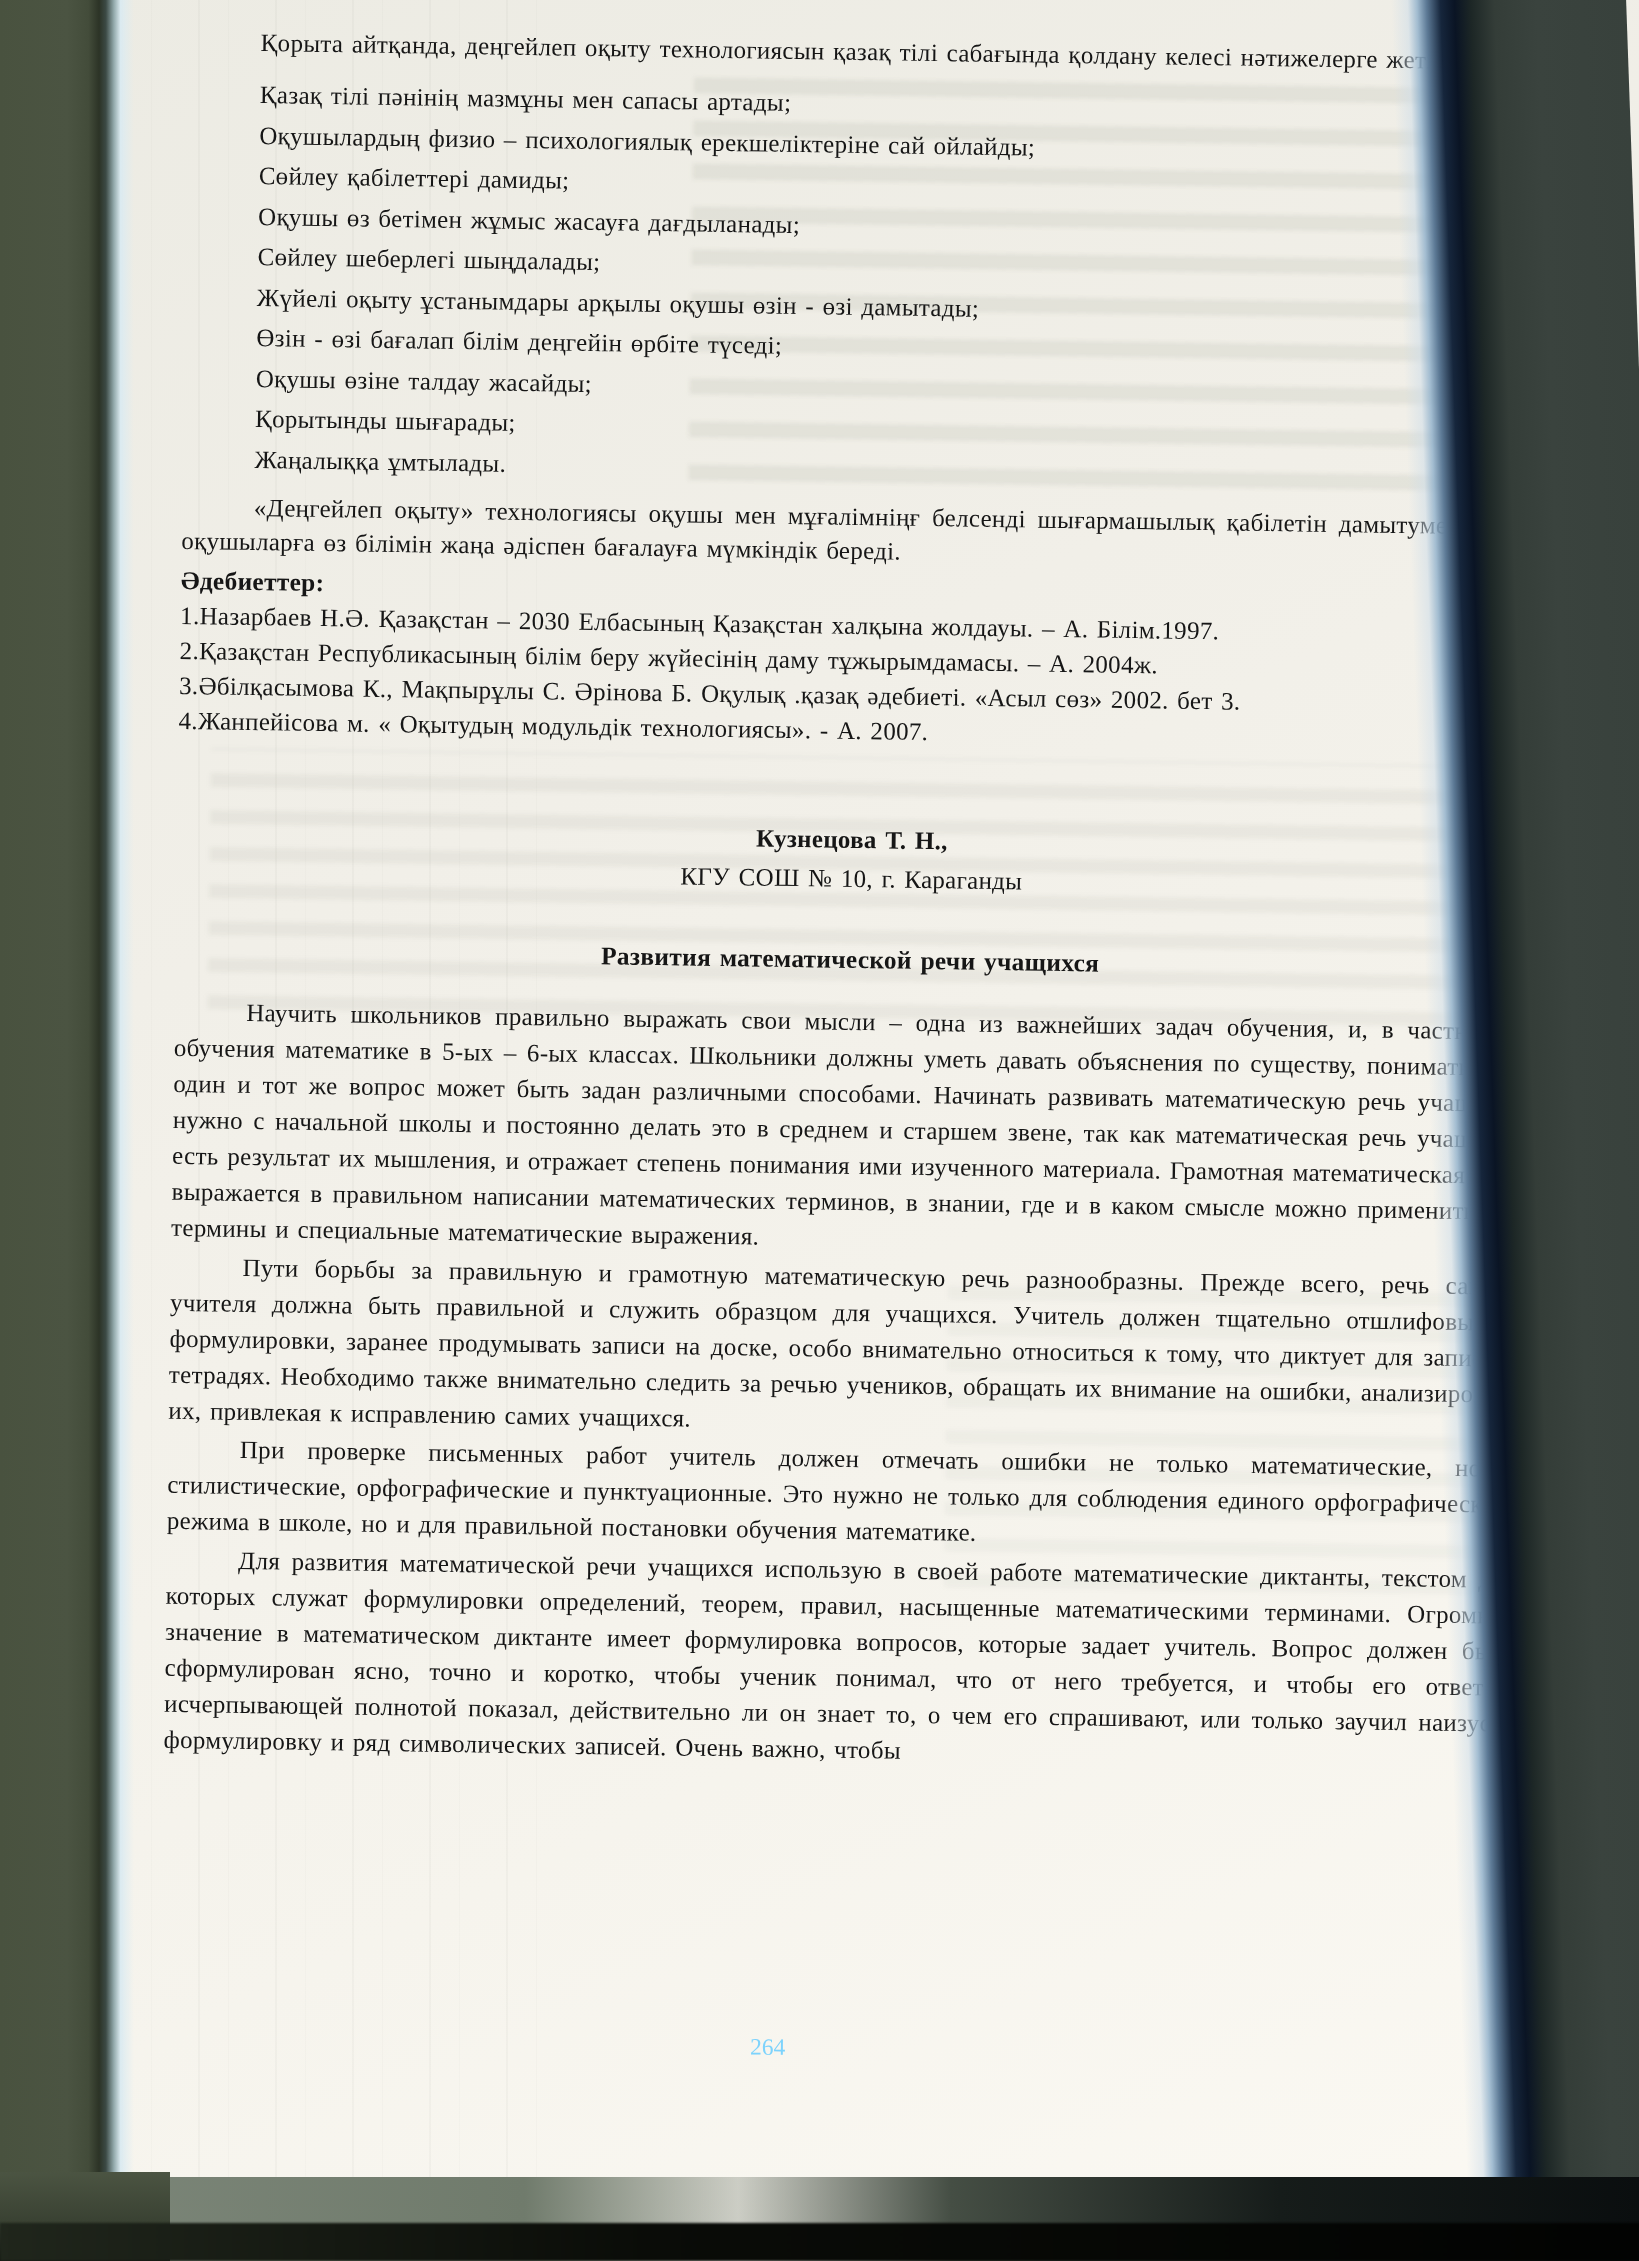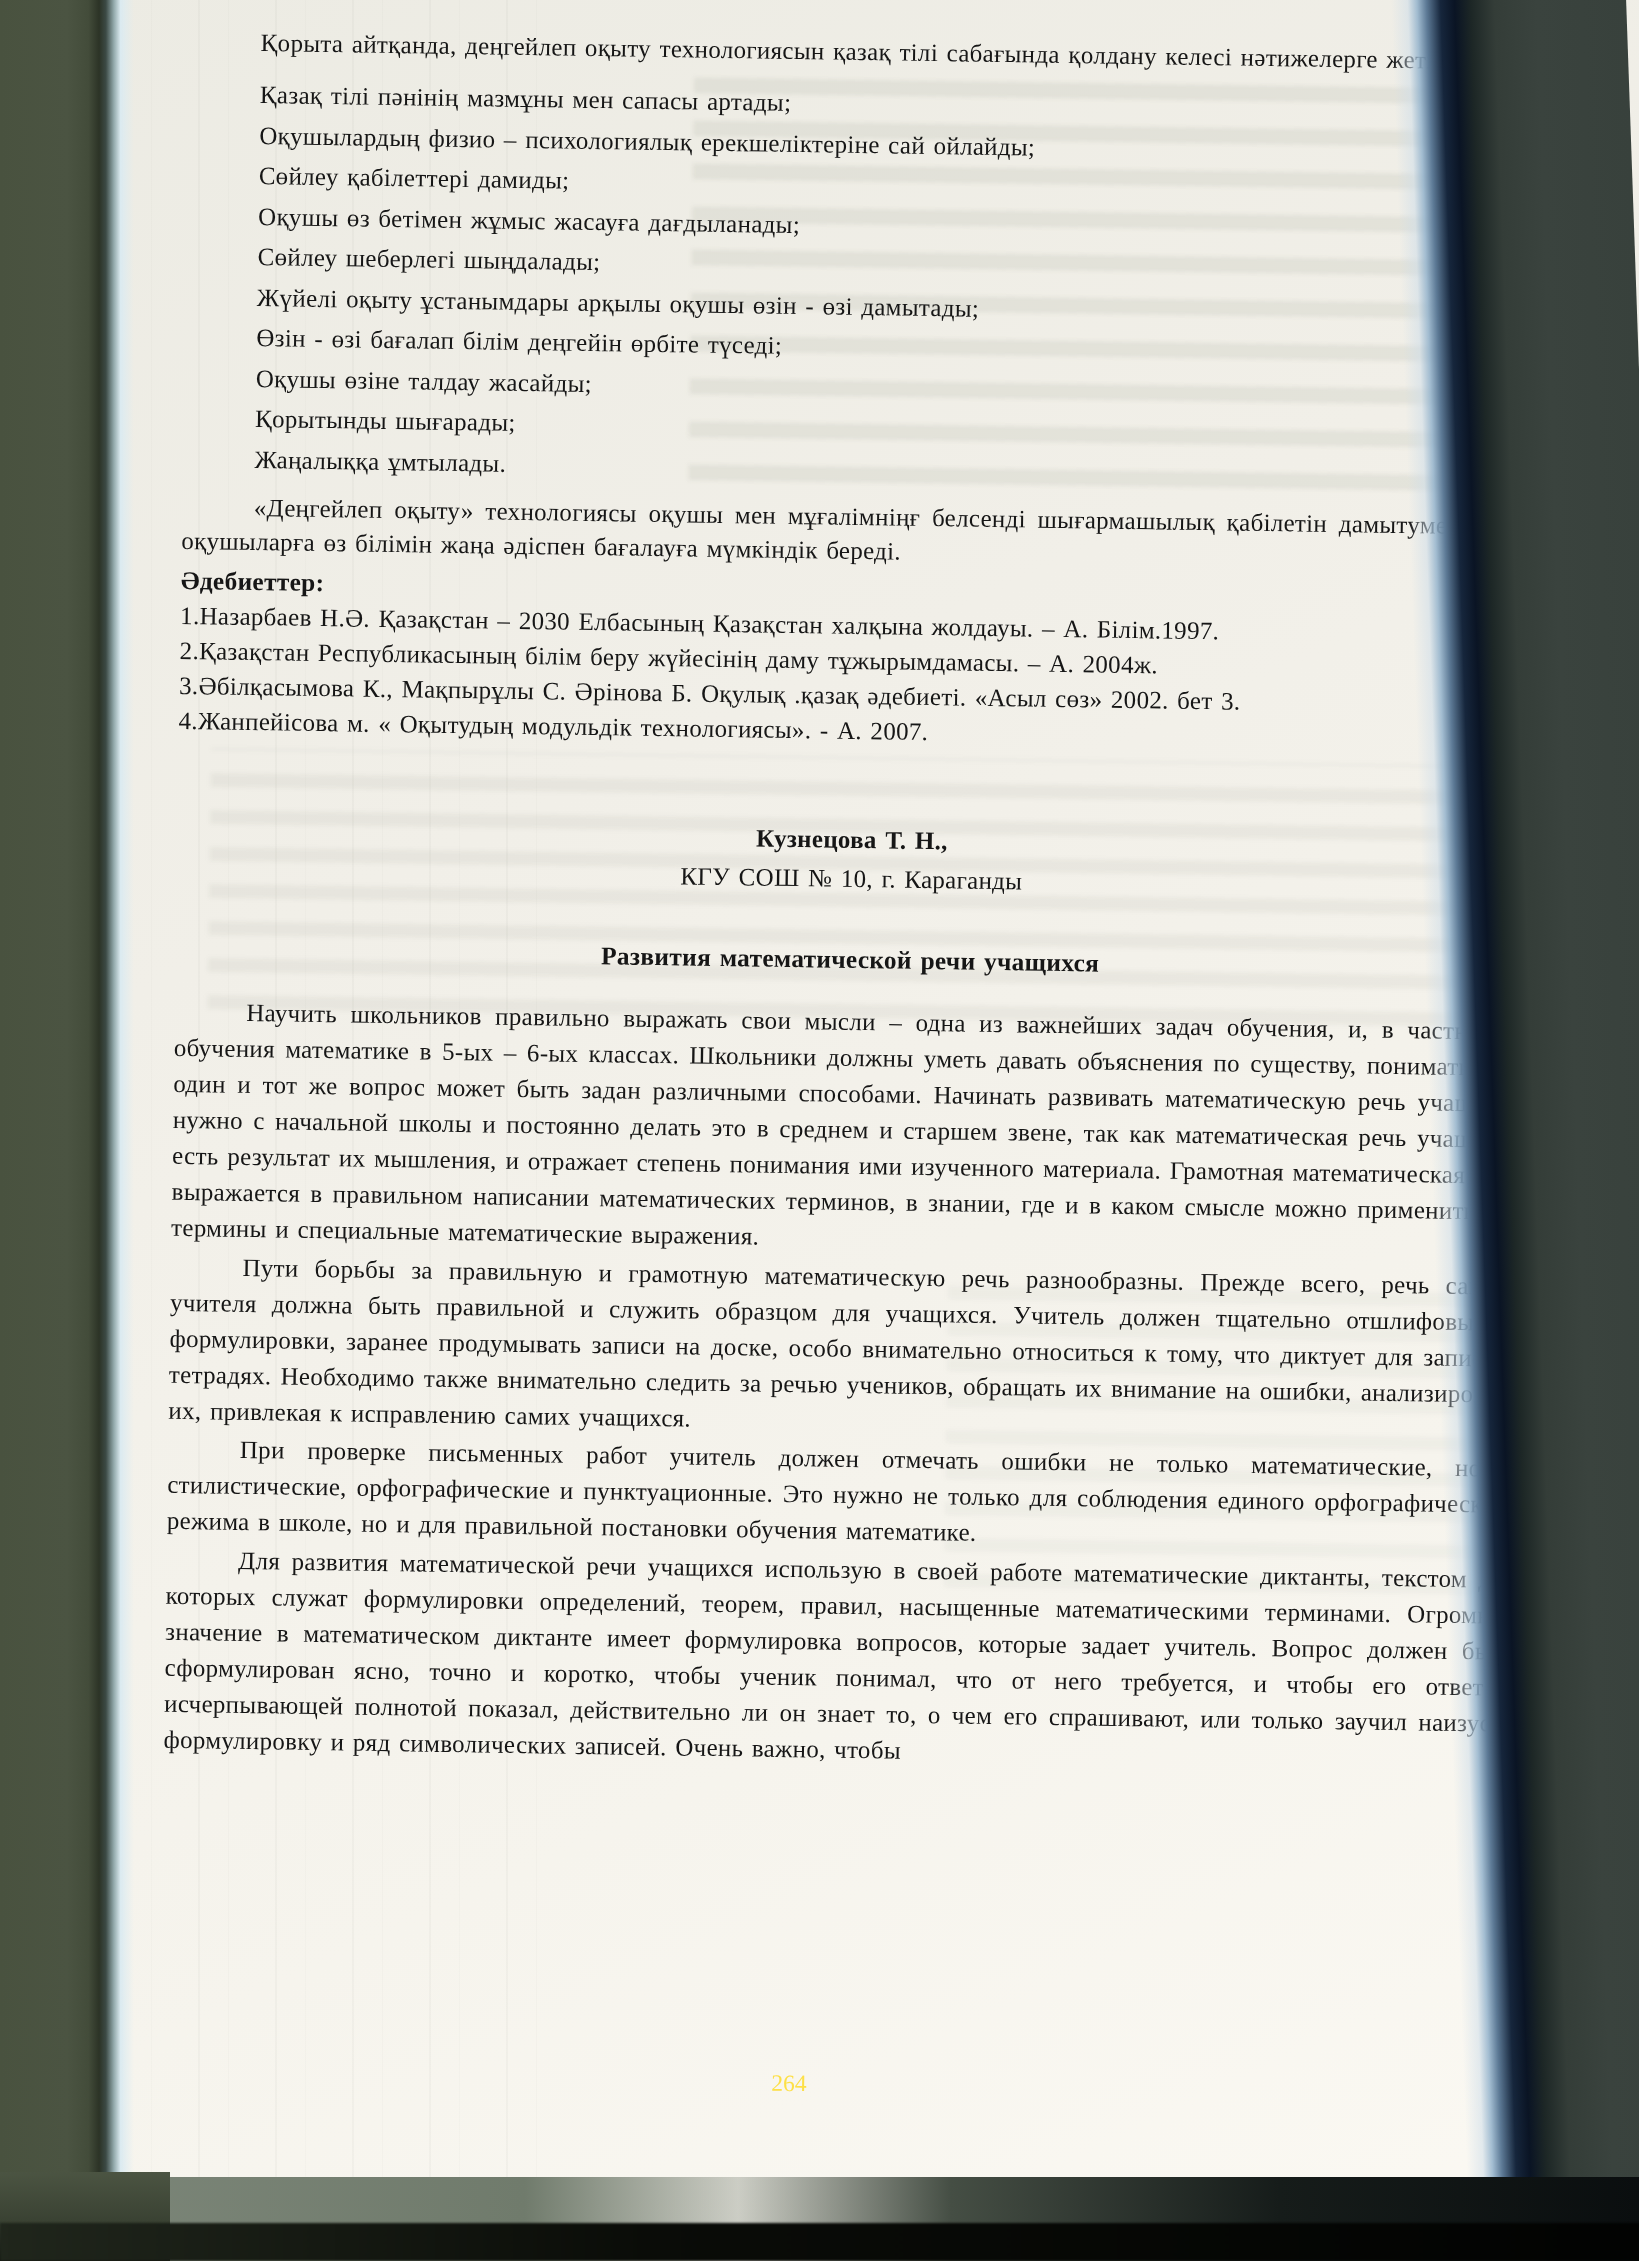--- a/index.html
+++ b/index.html
@@ -66,23 +66,22 @@
   .article-title {
     margin-top: 43px; text-align: center; font-weight: bold;
     font-size: 25.4px; line-height: 37px;
   }
   .ru-paragraphs { margin-top: 26px; }
   .ru-paragraphs p {
     margin: 2.6px 0 0 0; text-indent: 72px; line-height: 36px; text-align: justify;
   }
   .page-number {
     position: absolute; left: 750px; top: 2034px; width: 78px;
-    text-align: center; color: #fde047; font-size: 23.5px;
+    color: #7dd3fc; font-size: 23.5px;
     transform: rotate(0.6deg);
-    margin-top: 36px;
   }
   .edge-left {
     position: absolute; left: 0; top: 0; width: 134px; height: 2261px;
     background: linear-gradient(90deg,
       #49523f 0%, #4b5442 50%, #434c3a 66%, #2c3326 74%,
       #3c4a45 79%, #93aaac 85%, #dcebf1 90%, rgba(241,239,232,0) 100%);
   }
   .edge-right {
     position: absolute; right: -26px; top: -46px; width: 235px; height: 2381px;
     transform: rotate(-2deg);

